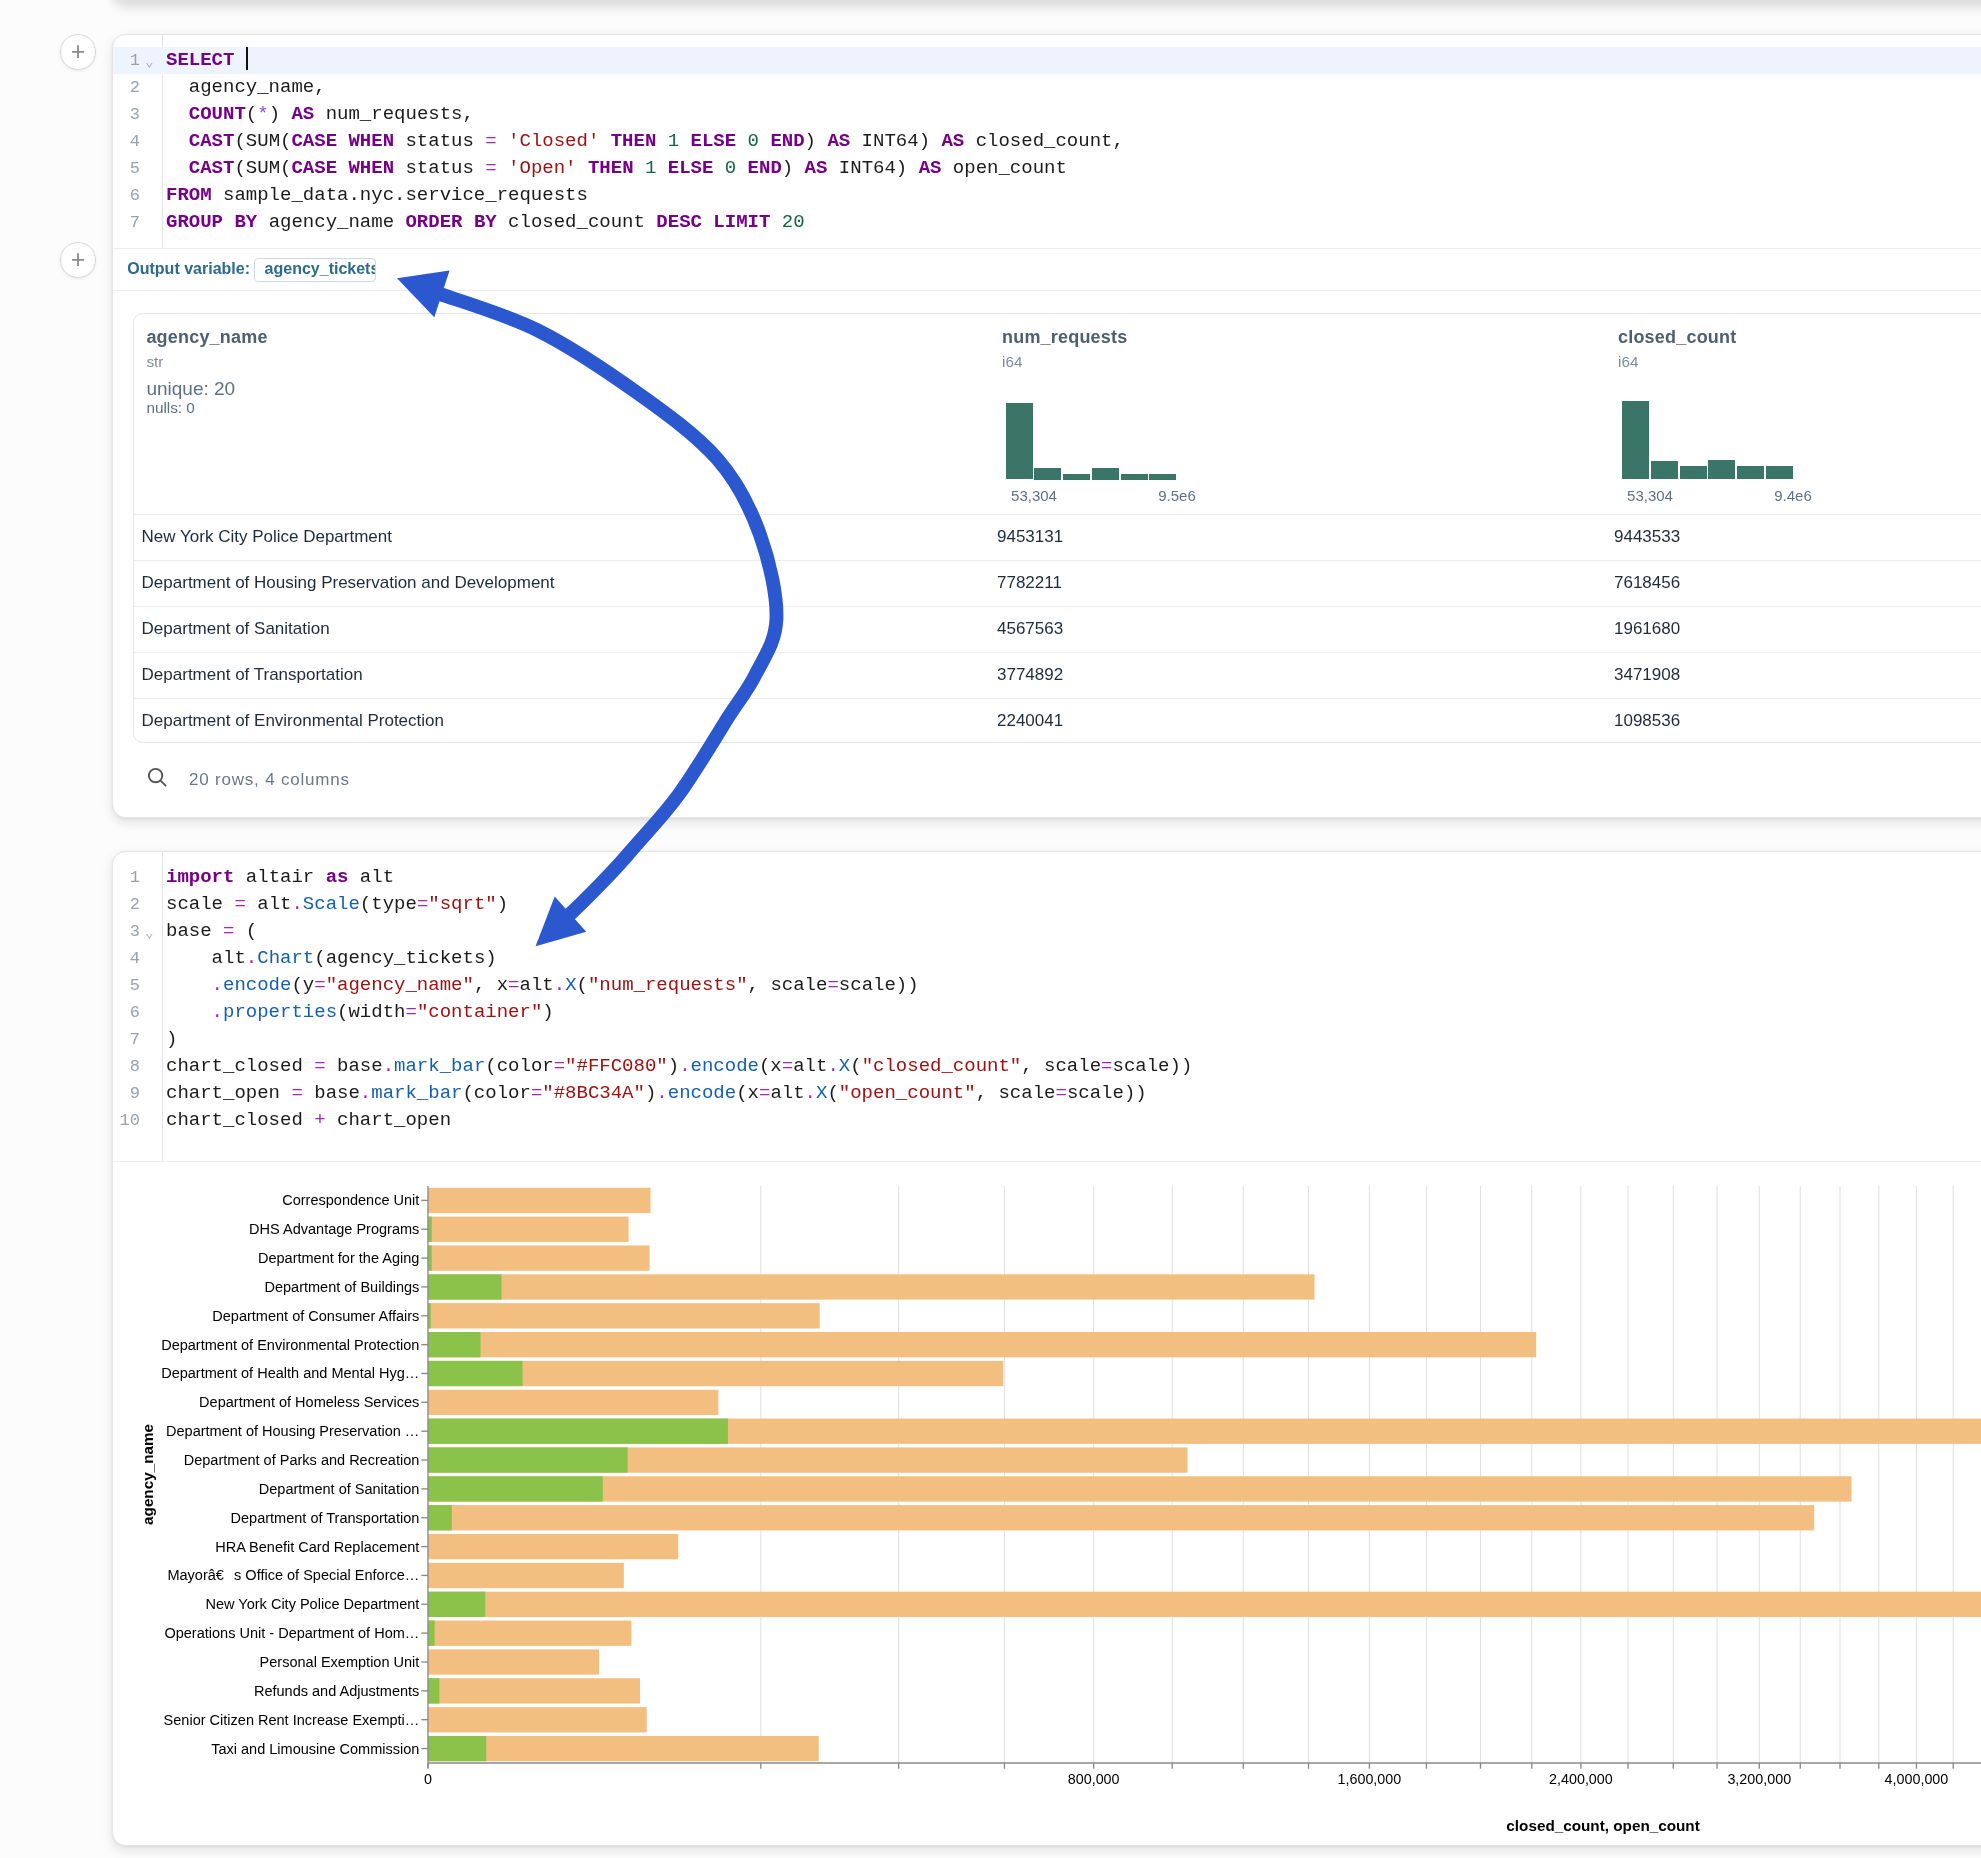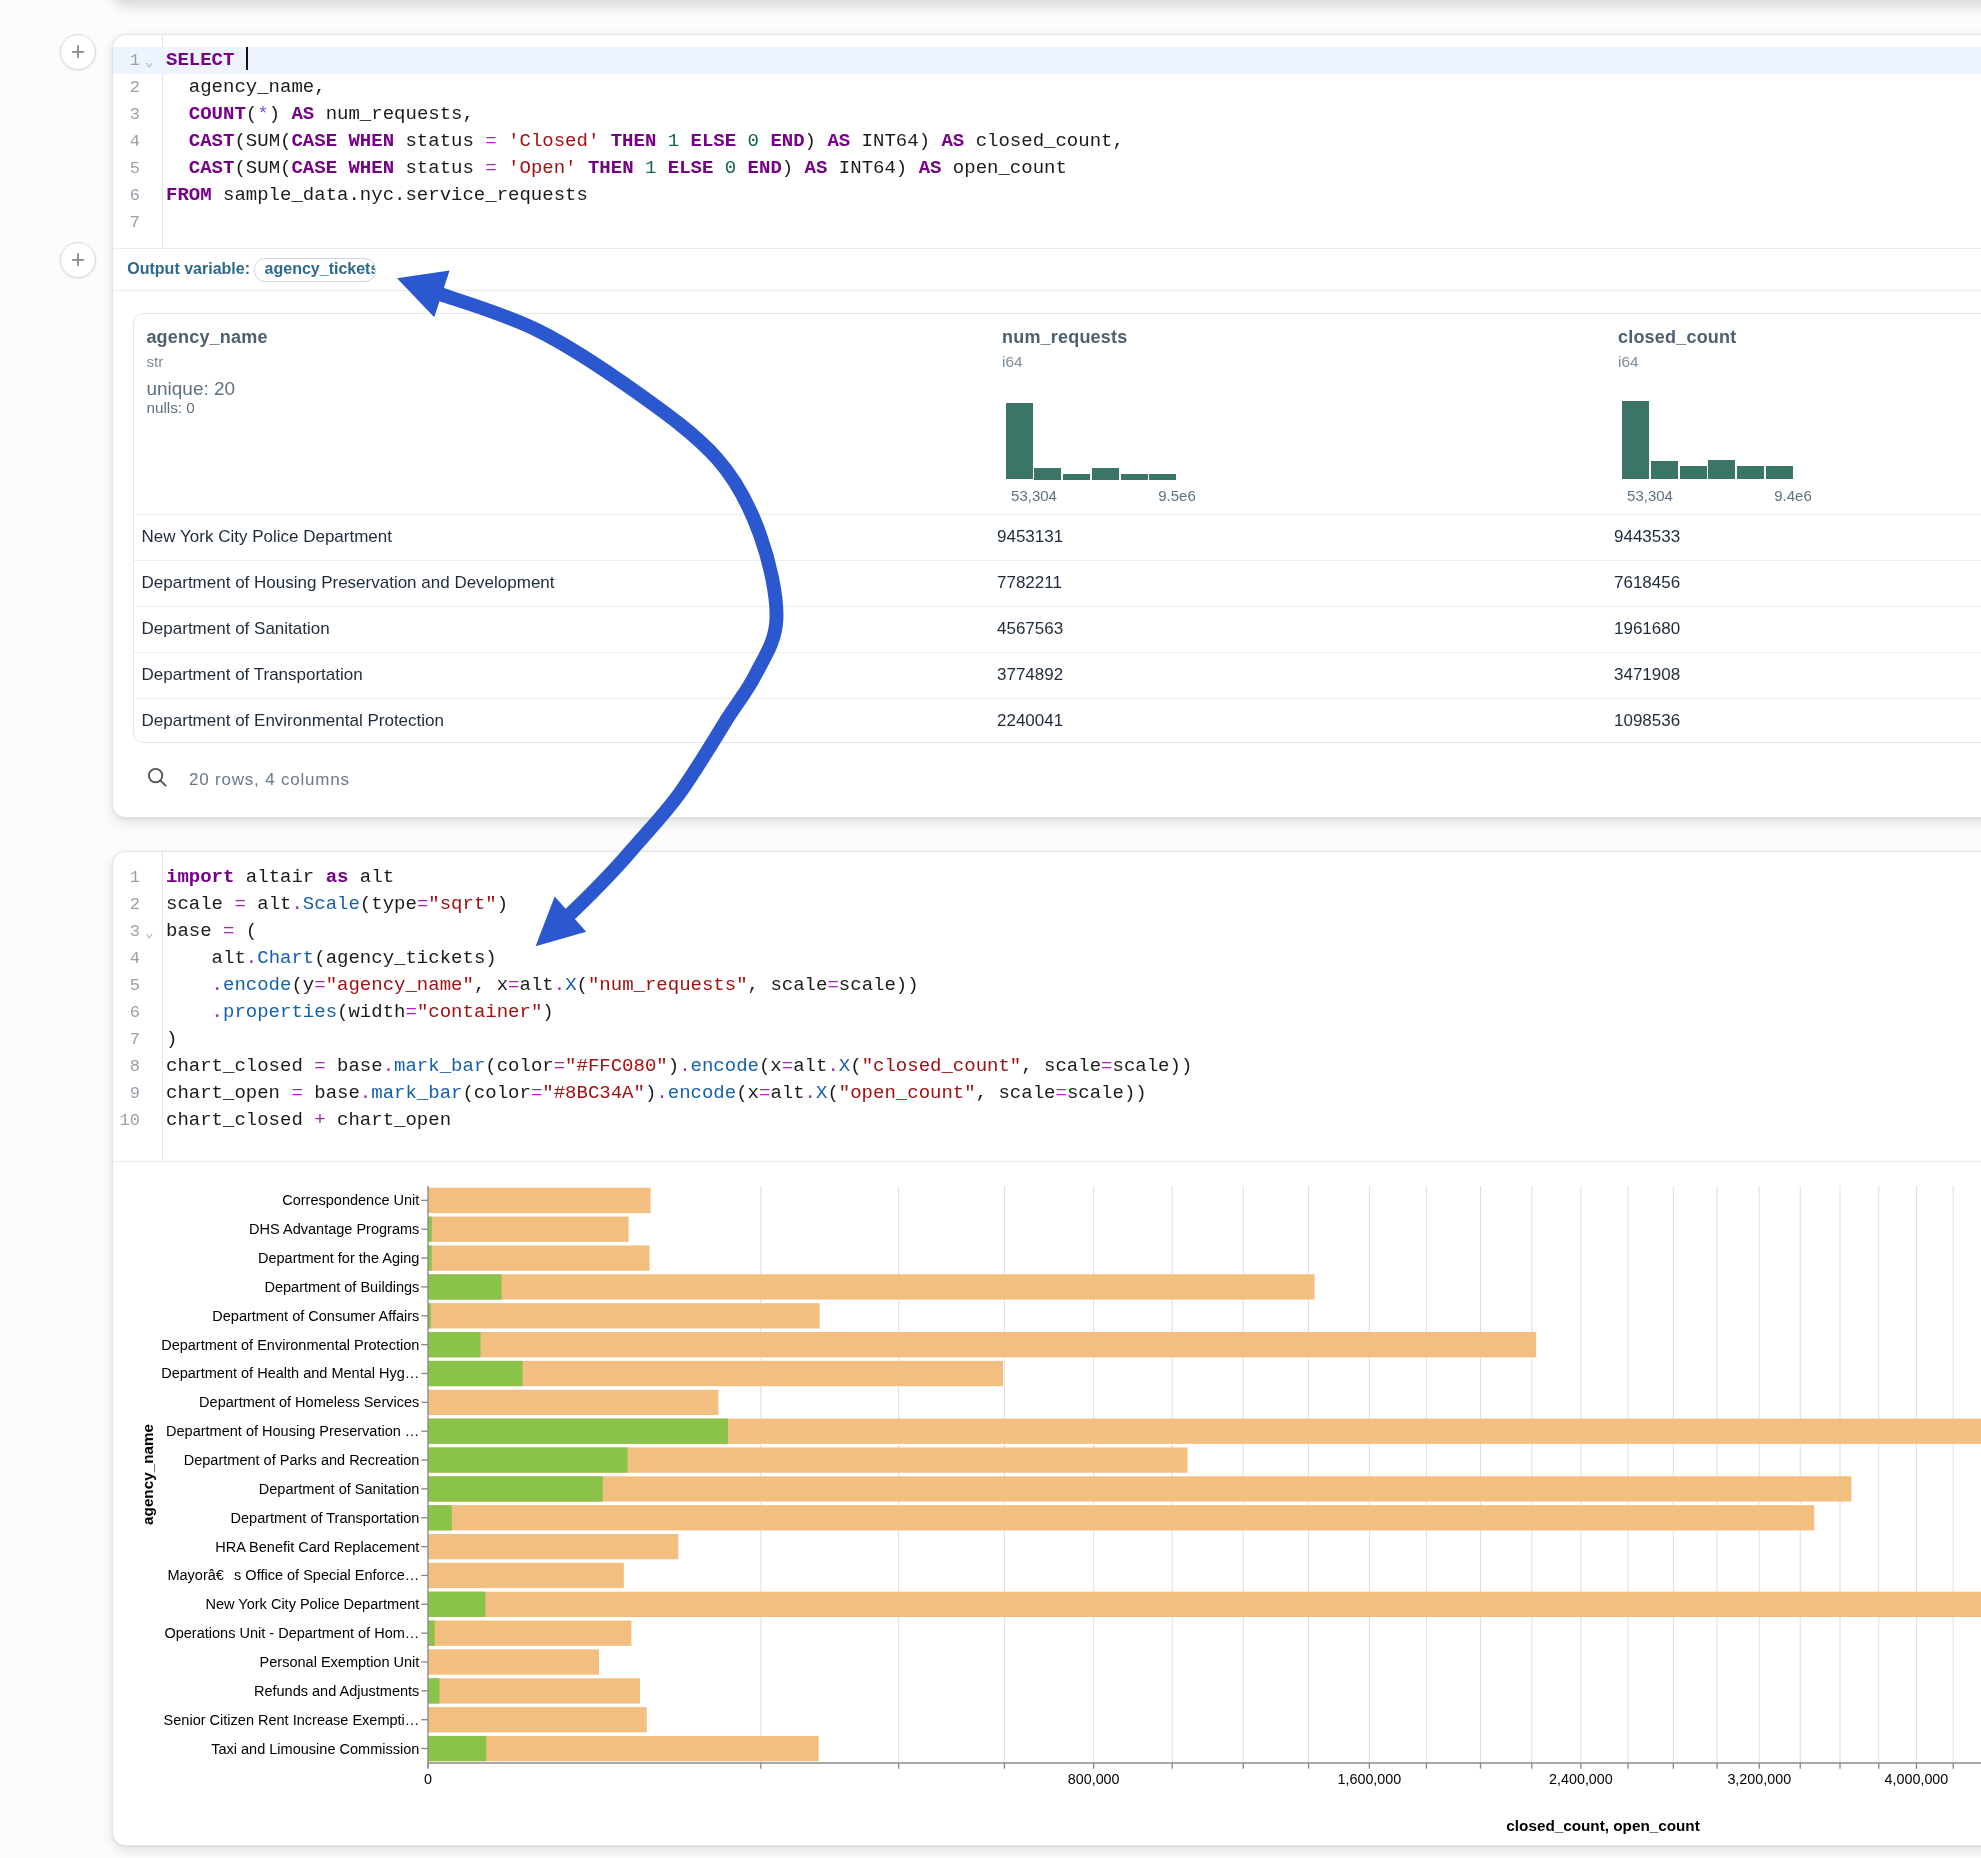--- a/index.html
+++ b/index.html
@@ -37,25 +37,25 @@
 
 <div class="cell" style="top:34px;height:784px;">
   <div class="code" style="padding-top:12px;height:214px;border-bottom:1px solid #ececec;">
     <div class="gut"></div>
 <div class="cl active"><span class="gn">1</span><span class="chev">⌄</span><span class="ct"><b style="color:#770088">SELECT</b>&nbsp;<span class="cursor"></span></span></div>
 <div class="cl"><span class="gn">2</span><span class="ct">&nbsp;&nbsp;agency_name,</span></div>
 <div class="cl"><span class="gn">3</span><span class="ct">&nbsp;&nbsp;<b style="color:#770088">COUNT</b>(<span style="color:#7c4dff">*</span>)&nbsp;<b style="color:#770088">AS</b>&nbsp;num_requests,</span></div>
 <div class="cl"><span class="gn">4</span><span class="ct">&nbsp;&nbsp;<b style="color:#770088">CAST</b>(SUM(<b style="color:#770088">CASE</b>&nbsp;<b style="color:#770088">WHEN</b>&nbsp;status&nbsp;<span style="color:#aa22bb">=</span>&nbsp;<span style="color:#a11111">'Closed'</span>&nbsp;<b style="color:#770088">THEN</b>&nbsp;<span style="color:#116644">1</span>&nbsp;<b style="color:#770088">ELSE</b>&nbsp;<span style="color:#116644">0</span>&nbsp;<b style="color:#770088">END</b>)&nbsp;<b style="color:#770088">AS</b>&nbsp;INT64)&nbsp;<b style="color:#770088">AS</b>&nbsp;closed_count,</span></div>
 <div class="cl"><span class="gn">5</span><span class="ct">&nbsp;&nbsp;<b style="color:#770088">CAST</b>(SUM(<b style="color:#770088">CASE</b>&nbsp;<b style="color:#770088">WHEN</b>&nbsp;status&nbsp;<span style="color:#aa22bb">=</span>&nbsp;<span style="color:#a11111">'Open'</span>&nbsp;<b style="color:#770088">THEN</b>&nbsp;<span style="color:#116644">1</span>&nbsp;<b style="color:#770088">ELSE</b>&nbsp;<span style="color:#116644">0</span>&nbsp;<b style="color:#770088">END</b>)&nbsp;<b style="color:#770088">AS</b>&nbsp;INT64)&nbsp;<b style="color:#770088">AS</b>&nbsp;open_count</span></div>
 <div class="cl"><span class="gn">6</span><span class="ct"><b style="color:#770088">FROM</b>&nbsp;sample_data.nyc.service_requests</span></div>
-<div class="cl"><span class="gn">7</span></div>
+<div class="cl"><span class="gn">7</span><span class="ct"><b style="color:#770088">GROUP</b>&nbsp;<b style="color:#770088">BY</b>&nbsp;agency_name&nbsp;<b style="color:#770088">ORDER</b>&nbsp;<b style="color:#770088">BY</b>&nbsp;closed_count&nbsp;<b style="color:#770088">DESC</b>&nbsp;<b style="color:#770088">LIMIT</b>&nbsp;<span style="color:#116644">20</span></span></div>
   </div>
   <div style="height:42px;border-bottom:1px solid #ececec;position:relative;">
     <span style="position:absolute;left:14.3px;top:10.5px;font-size:16px;font-weight:bold;color:#2d6a8c;">Output variable:</span>
-    <span style="position:absolute;left:141px;top:8.6px;width:122px;height:24px;border:1px solid #ccd8e4;border-radius:11px;overflow:hidden;font-size:16px;font-weight:bold;color:#2d6a8c;padding:1.9px 0 0 9.6px;white-space:nowrap;">agency_tickets</span>
+    <span style="position:absolute;left:141px;top:8.6px;width:122px;height:24px;border:1px solid #ccd8e4;border-radius:4px;overflow:hidden;font-size:16px;font-weight:bold;color:#2d6a8c;padding:1.9px 0 0 9.6px;white-space:nowrap;">agency_tickets</span>
   </div>
 
   <div style="position:absolute;left:20px;top:278px;right:-57px;height:430px;border:1px solid #e3e6ea;border-radius:9.6px;">
     <div style="position:absolute;left:0;top:0;width:100%;height:200px;">
       <div style="position:absolute;left:12.4px;top:13.4px;font-size:18px;font-weight:bold;color:#4d6072;letter-spacing:0.2px;">agency_name</div>
       <div style="position:absolute;left:12.4px;top:39px;font-size:15.3px;color:#7d8d9c;">str</div>
       <div style="position:absolute;left:12.4px;top:64px;font-size:19px;color:#5e7181;">unique: 20</div>
       <div style="position:absolute;left:12.4px;top:85px;font-size:15.3px;color:#5e7181;">nulls: 0</div>
       <div style="position:absolute;left:868px;top:13.4px;font-size:18px;font-weight:bold;color:#4d6072;letter-spacing:0.2px;">num_requests</div>
       <div style="position:absolute;left:868px;top:39px;font-size:15.3px;color:#7d8d9c;">i64</div>

